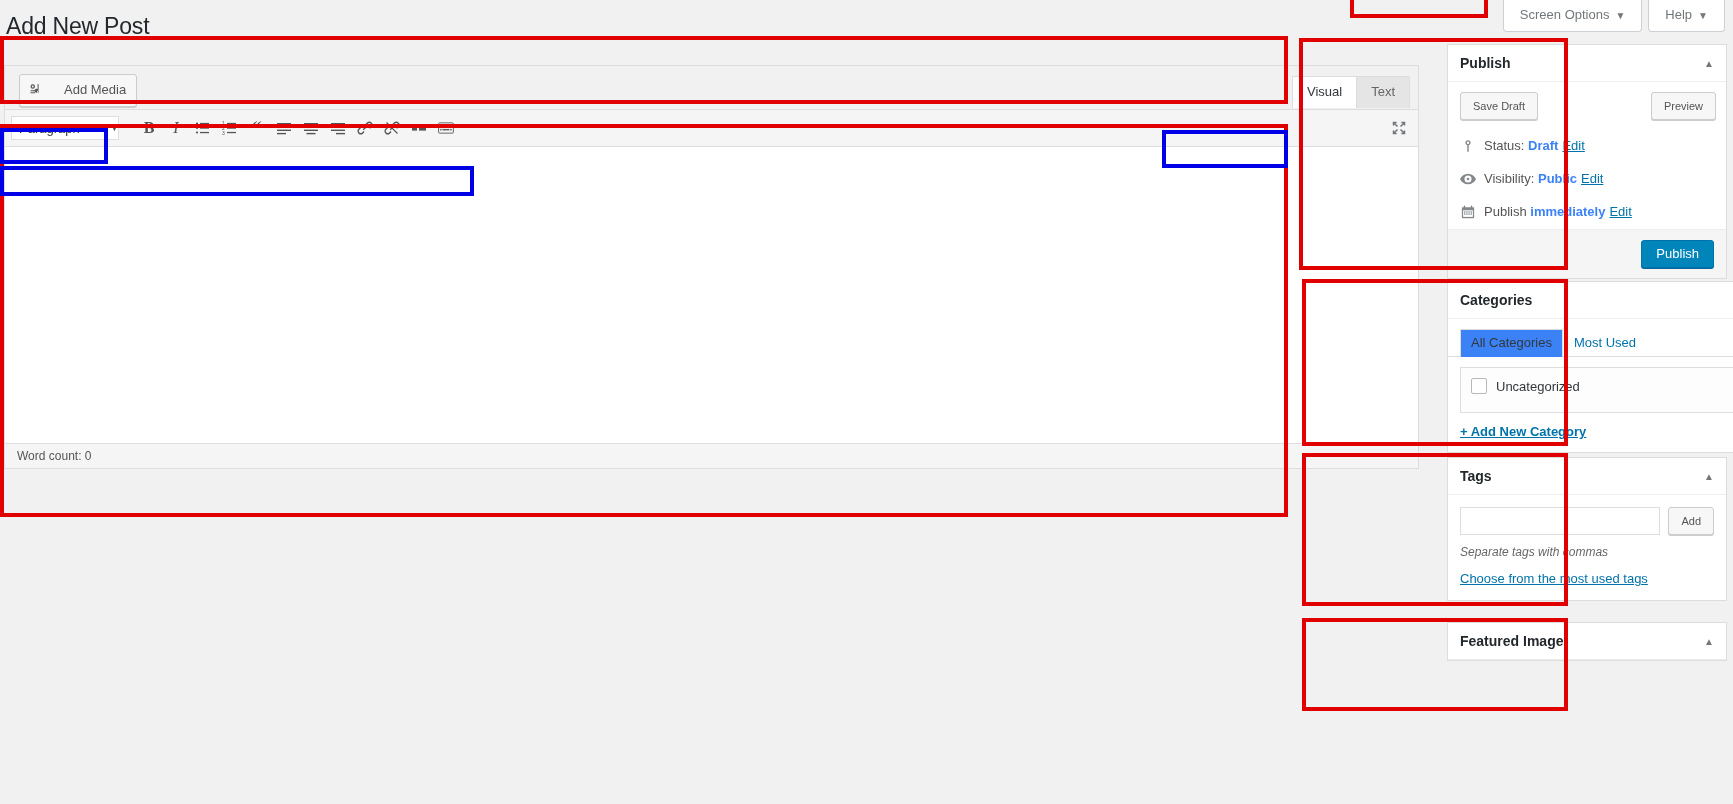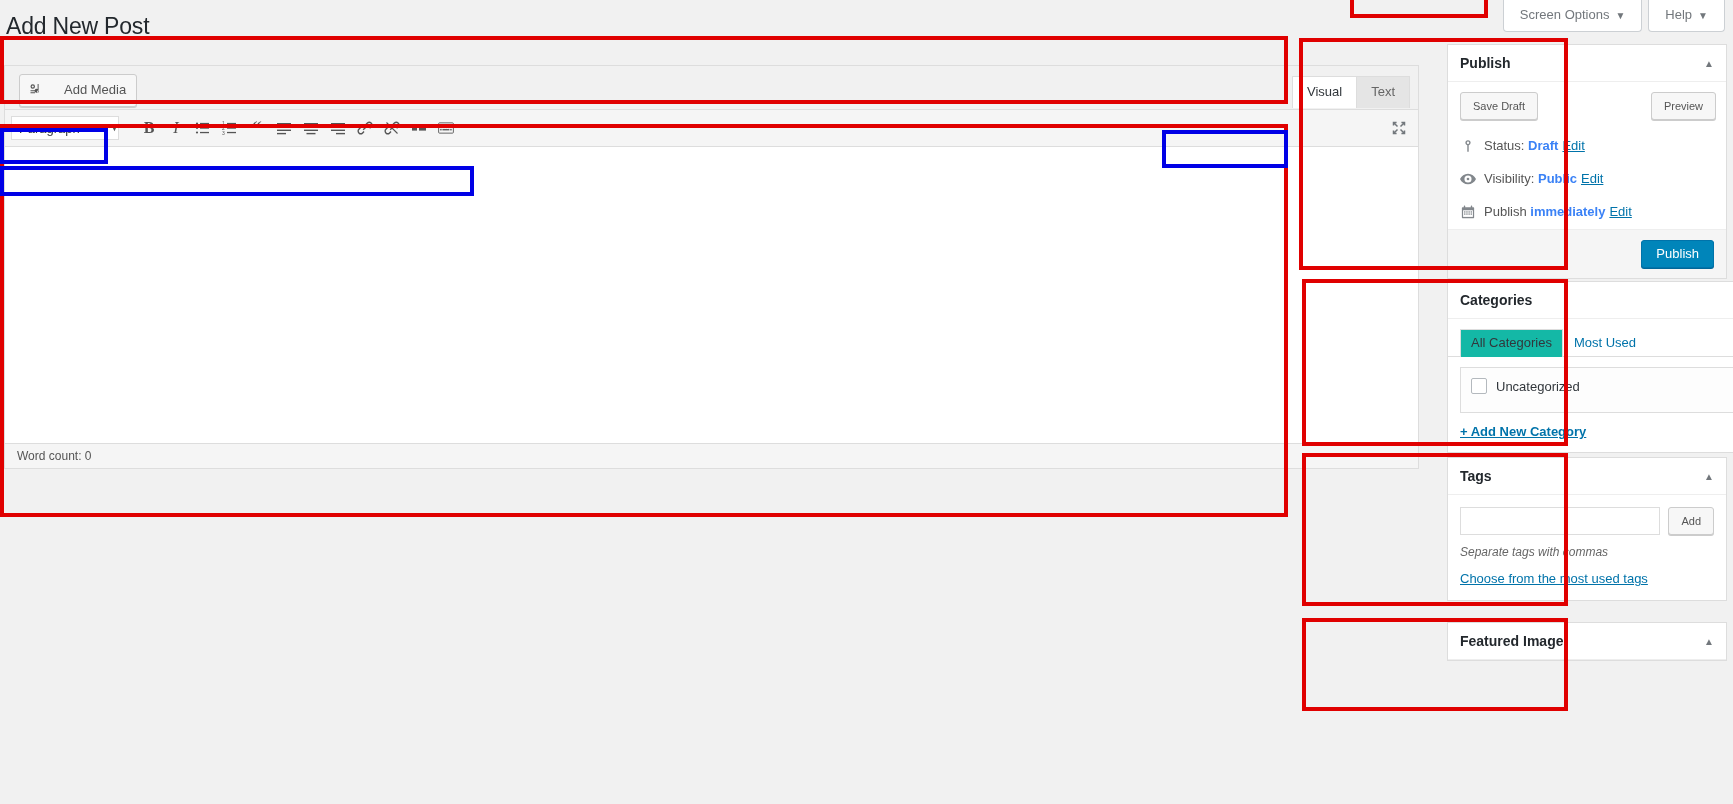--- a/index.html
+++ b/index.html
@@ -177,21 +177,21 @@
   }
 
   
   .cat-tabs { display: flex; padding: 10px 12px 0 12px; border-bottom: 1px solid #ddd; gap: 0; }
   .cat-tab {
     padding: 4px 10px 5px 10px; font-size: 13px; line-height: 18px;
     cursor: pointer; border: 1px solid transparent; border-bottom: none;
     margin-bottom: -1px; color: #0073aa;
   }
   .cat-tab.active {
-    background: #14b8a6; border-color: #ddd; color: #32373c;
+    background: #3b82f6; border-color: #ddd; color: #32373c;
   }
   .cat-listbox {
     margin: 10px 12px 0 12px; border: 1px solid #ddd; background: #fdfdfd;
     height: 46px; padding: 10px 10px;
   }
   .cat-item { display: flex; align-items: center; gap: 9px; font-size: 13px; color: #32373c; }
   .cb {
     width: 16px; height: 16px; border: 1px solid #b4b9be;
     background: #fff; border-radius: 2px; flex: none; cursor: pointer;
   }

